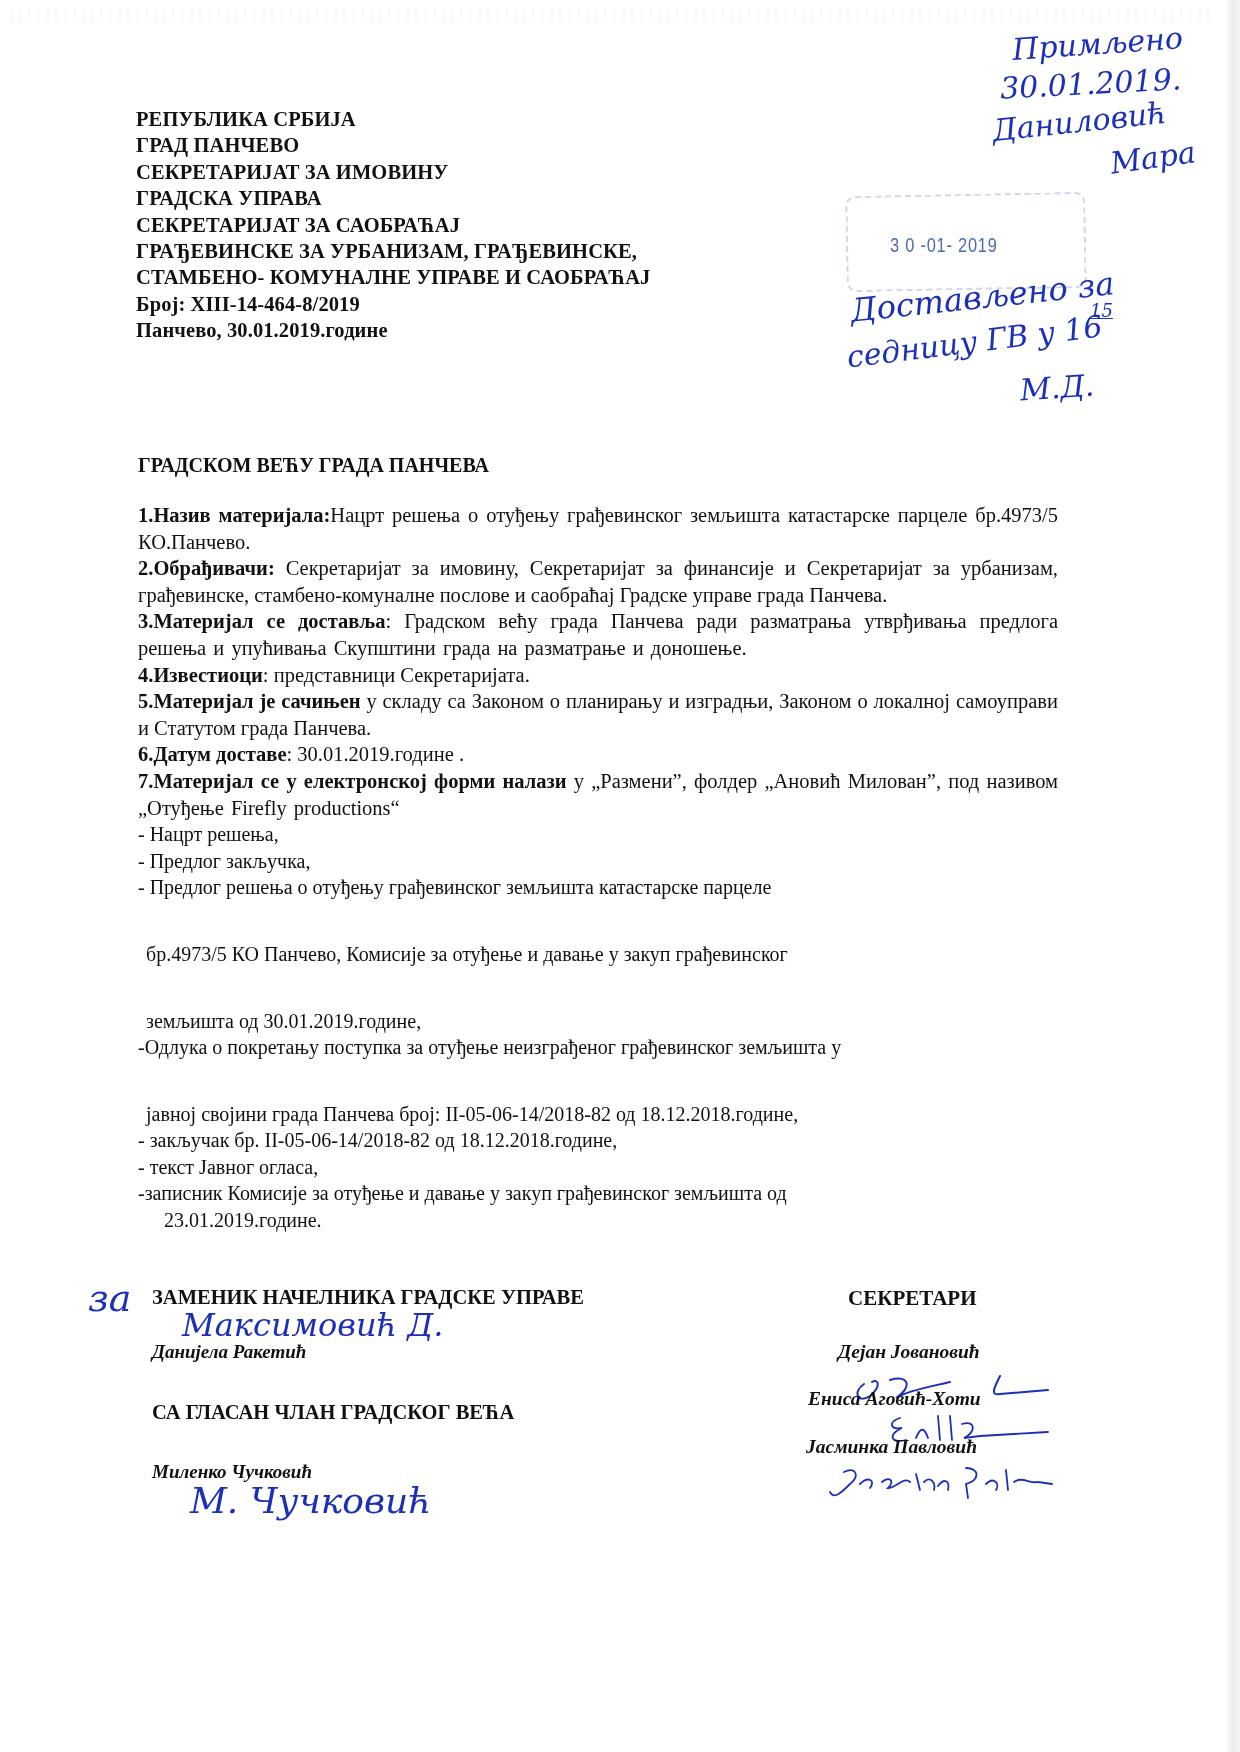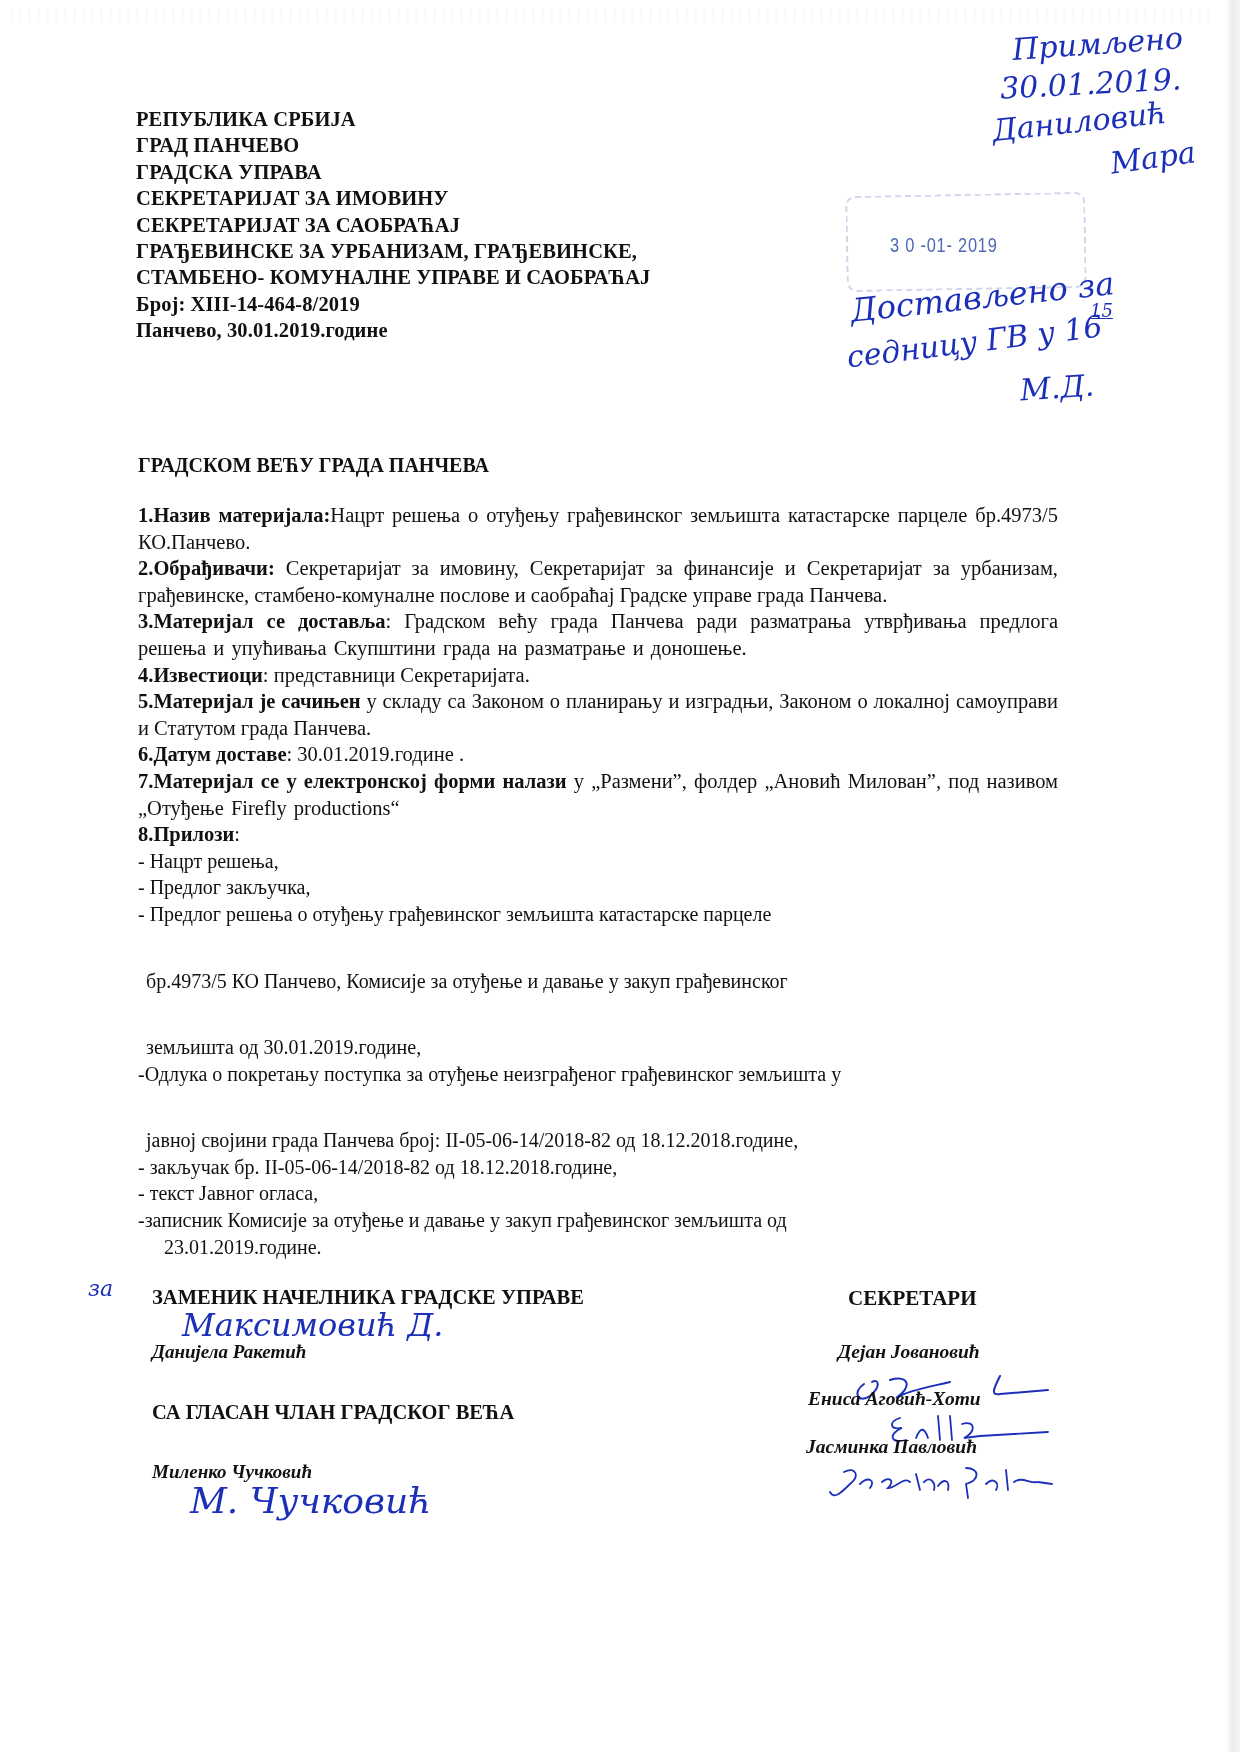--- a/index.html
+++ b/index.html
@@ -130,22 +130,22 @@
   </style>
 </head>
 <body>
 
 <div class="page-edge"></div>
 <div class="scan-noise"></div>
 
 <div class="header-block">
   <div class="header-line">РЕПУБЛИКА  СРБИЈА</div>
   <div class="header-line">ГРАД ПАНЧЕВО</div>
+  <div class="header-line">СЕКРЕТАРИЈАТ ЗА ИМОВИНУ</div>
   <div class="header-line">ГРАДСКА УПРАВА</div>
-  <div class="header-line">СЕКРЕТАРИЈАТ ЗА ИМОВИНУ</div>
   <div class="header-line">СЕКРЕТАРИЈАТ ЗА САОБРАЋАЈ</div>
   <div class="header-line">ГРАЂЕВИНСКЕ ЗА УРБАНИЗАМ, ГРАЂЕВИНСКЕ,</div>
   <div class="header-line">СТАМБЕНО- КОМУНАЛНЕ УПРАВЕ И САОБРАЋАЈ</div>
   <div class="header-line">Број: XIII-14-464-8/2019</div>
   <div class="header-line">Панчево, 30.01.2019.године</div>
 </div>
 
 <div class="hand" style="left:1012px; top:26px; font-size:30px; transform:rotate(-4deg);">Примљено</div>
 <div class="hand" style="left:1000px; top:66px; font-size:30px; transform:rotate(-3deg);">30.01.2019.</div>
 <div class="hand" style="left:992px; top:104px; font-size:30px; transform:rotate(-6deg);">Даниловић</div>
@@ -174,40 +174,37 @@
     <span class="lbl">4.Известиоци</span><span>: представници Секретаријата.</span>
   </div>
   <div class="para">
     <span class="lbl">5.Материјал је сачињен</span><span> у складу са Законом о планирању и изградњи, Законом о локалној самоуправи и Статутом града Панчева.</span>
   </div>
   <div class="para">
     <span class="lbl">6.Датум доставе</span><span>:  30.01.2019.године .</span>
   </div>
   <div class="para justify-spread">
     <span class="lbl">7.Материјал се у електронској форми налази</span><span> у „Размени”, фолдер „Ановић Милован”, под називом „Отуђење Firefly productions“</span>
-  </div>
-  <div class="para">
-    <span class="lbl">8.Прилози</span><span>:</span>
   </div>
   <div class="attach-list">
     <div class="attach-item">- Нацрт решења,</div>
     <div class="attach-item">- Предлог закључка,</div>
     <div class="attach-item">- Предлог решења о отуђењу грађевинског земљишта катастарске парцеле</div>
     <div class="attach-item indent1">бр.4973/5 КО Панчево, Комисије за отуђење и давање у закуп грађевинског</div>
     <div class="attach-item indent1">земљишта од 30.01.2019.године,</div>
     <div class="attach-item">-Одлука о покретању поступка за отуђење неизграђеног грађевинског земљишта у</div>
     <div class="attach-item indent1">јавној својини града Панчева број: II-05-06-14/2018-82 од 18.12.2018.године,</div>
     <div class="attach-item">- закључак бр. II-05-06-14/2018-82 од 18.12.2018.године,</div>
     <div class="attach-item">- текст Јавног огласа,</div>
     <div class="attach-item">-записник Комисије за отуђење и давање у закуп грађевинског земљишта од</div>
     <div class="attach-item indent2">23.01.2019.године.</div>
   </div>
 </div>
 
-<div class="hand" style="left:88px; top:1276px; font-size:22px;">за</div>
+<div class="hand" style="left:88px; top:1276px; font-size:38px;">за</div>
 <div class="sig-left-title">ЗАМЕНИК НАЧЕЛНИКА ГРАДСКЕ УПРАВЕ</div>
 <div class="hand" style="left:156px; top:1306px; font-size:32px;margin-left:26px;">Максимовић Д.</div>
 <div class="sig-left-name">Данијела  Ракетић</div>
 
 <div class="sig-council-title">СА ГЛАСАН ЧЛАН ГРАДСКОГ ВЕЋА</div>
 <div class="sig-council-name">Миленко Чучковић</div>
 <div class="hand" style="left:190px; top:1480px; font-size:36px;">М. Чучковић</div>
 
 <div class="sig-right-title">СЕКРЕТАРИ</div>
 <div class="sig-right-name" style="left:838px; top:1341px;">Дејан Јовановић</div>

